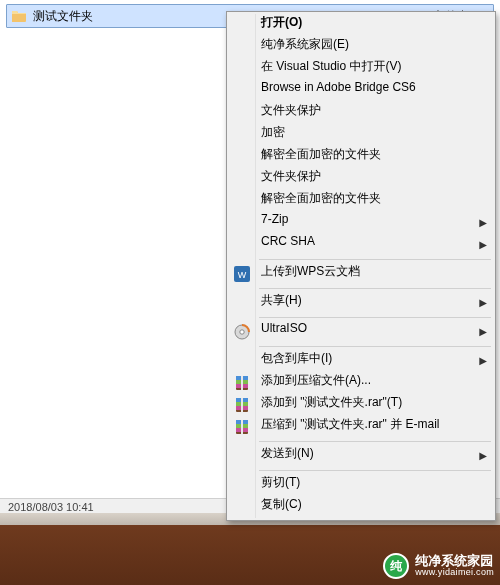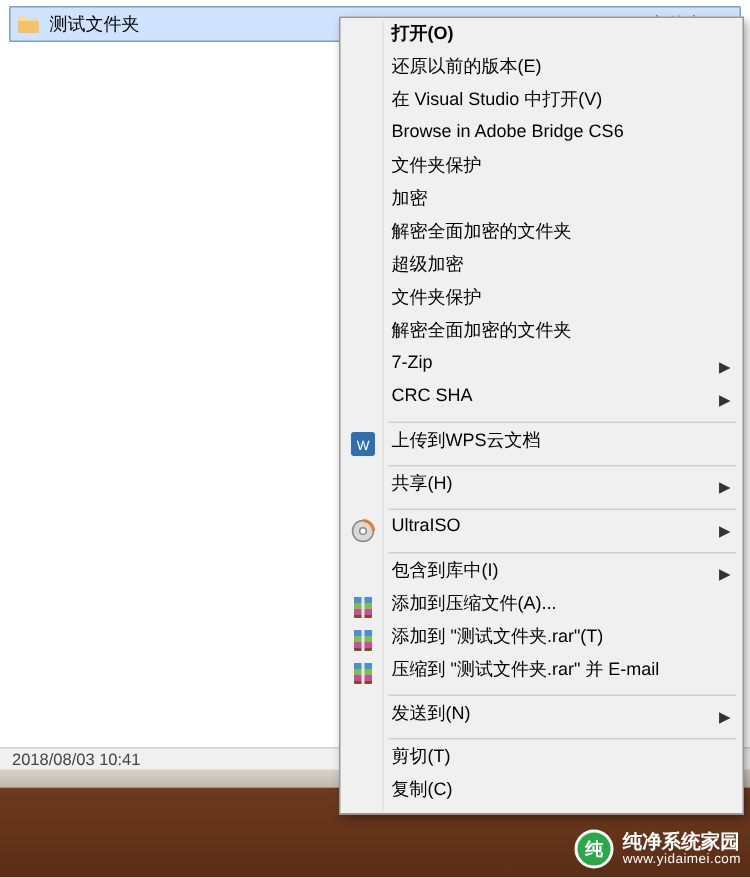--- a/index.html
+++ b/index.html
@@ -56,39 +56,36 @@
   <div class="desk-reflection"></div>
   <div class="wood"></div>
 
   <div class="ctx" id="ctx">
     <div class="gutter"></div>
 
   <div class="ctx-item" style="font-weight: bold;">
         <span>打开(O)</span>
       </div>
       <div class="ctx-item">
-        <span>还原以前的版本(E)</span>
+        <span>纯净系统家园(E)</span>
       </div>
       <div class="ctx-item">
         <span>在 Visual Studio 中打开(V)</span>
       </div>
       <div class="ctx-item">
         <span>Browse in Adobe Bridge CS6</span>
       </div>
       <div class="ctx-item">
         <span>文件夹保护</span>
       </div>
       <div class="ctx-item">
         <span>加密</span>
       </div>
       <div class="ctx-item">
         <span>解密全面加密的文件夹</span>
-      </div>
-      <div class="ctx-item">
-        <span>超级加密</span>
       </div>
       <div class="ctx-item">
         <span>文件夹保护</span>
       </div>
       <div class="ctx-item">
         <span>解密全面加密的文件夹</span>
       </div>
       <div class="ctx-item">
         <span>7-Zip</span>
         <span class="arrow">▶</span>

